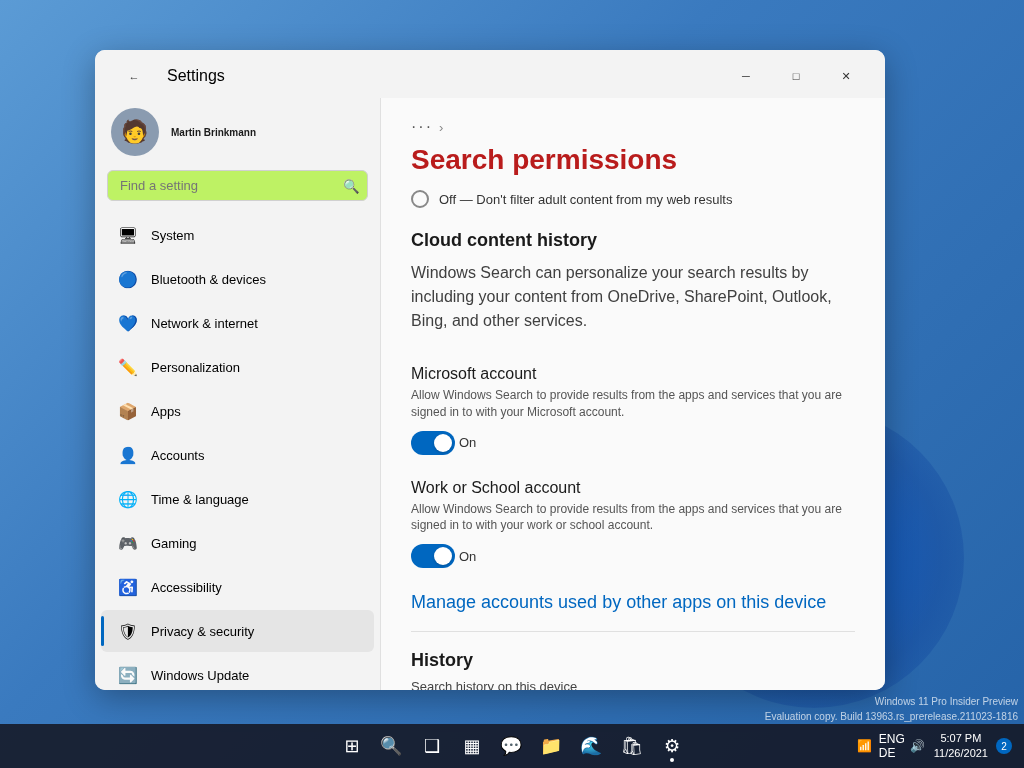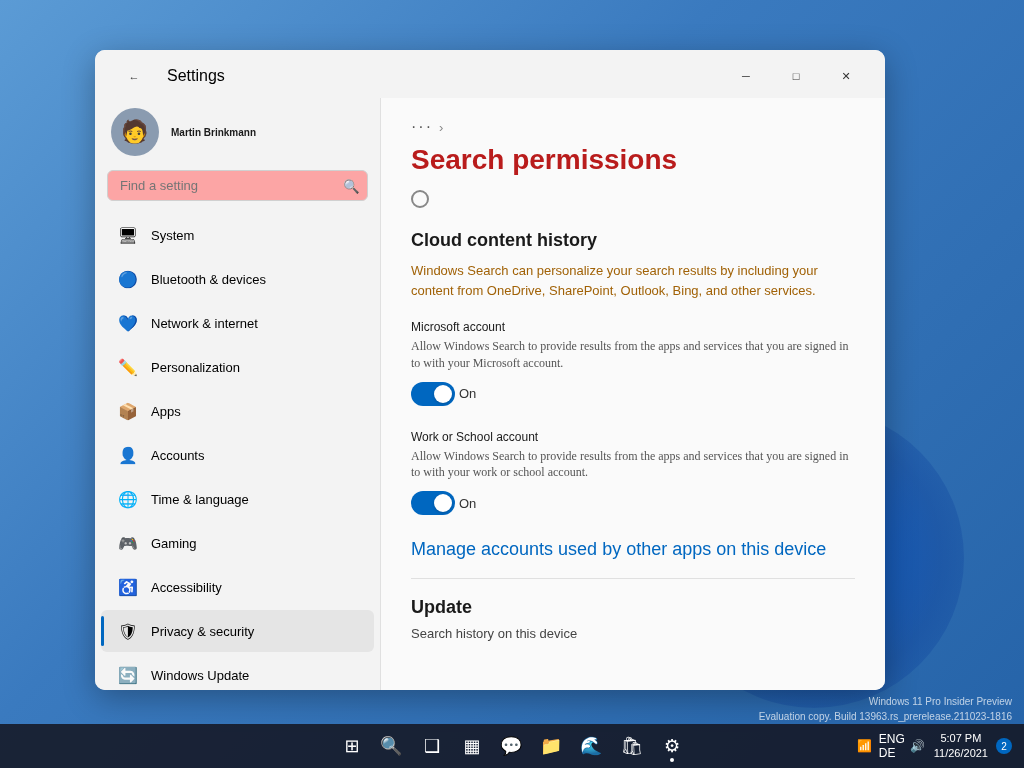--- a/index.html
+++ b/index.html
@@ -121,21 +121,21 @@
 
     .search-box {
       margin: 0 12px 12px 12px;
       position: relative;
     }
     .search-input {
       width: 100%;
       padding: 7px 35px 7px 12px;
       border: 1px solid #d0d0d0;
       border-radius: 6px;
-      background: #fca5a5;
+      background: #bef264;
       font-size: 13px;
       color: #555;
       outline: none;
     }
     .search-icon-btn {
       position: absolute;
       right: 8px;
       top: 50%;
       transform: translateY(-50%);
       background: transparent;
@@ -227,41 +227,40 @@
     }
 
     .section-title {
       font-size: 18px;
       font-weight: 600;
       color: #1a1a1a;
       margin-bottom: 10px;
     }
 
     .section-desc {
-      font-size: 13px;
-      color: #a16207;
-      margin-bottom: 20px;
+      font-size: 16px;
+      color: #404040;
+      margin-bottom: 32px;
       line-height: 1.5;
     }
 
     .setting-block {
       margin-bottom: 24px;
     }
     .setting-name {
-      font-size: 12px;
+      font-size: 16px;
       font-weight: 500;
       color: #1a1a1a;
       margin-bottom: 4px;
     }
     .setting-desc {
       font-size: 12px;
       color: #555;
       margin-bottom: 10px;
       line-height: 1.4;
-      font-family: Liberation Serif, serif;
     }
 
     
     .toggle-row {
       display: flex;
       align-items: center;
       gap: 4px;
     }
     .toggle {
       width: 44px;
@@ -384,21 +383,21 @@
       width: 16px;
       height: 16px;
       border-radius: 50%;
       display: flex;
       align-items: center;
       justify-content: center;
     }
     .eval-text {
       position: absolute;
       bottom: 44px;
-      right: 12px;
+      right: 6px;
       color: rgba(255,255,255,0.7);
       font-size: 10px;
       text-align: right;
       line-height: 1.5;
     }
 
     
     .sidebar::-webkit-scrollbar { width: 4px; }
     .sidebar::-webkit-scrollbar-thumb { background: #ccc; border-radius: 2px; }
   </style>
@@ -497,20 +496,21 @@
     <div class="right-panel">
 
       <div class="breadcrumb">
         <span class="breadcrumb-dots">···</span>
         <span class="breadcrumb-sep">›</span>
       </div>
       <h1 class="page-title">Search permissions</h1>
 
       <div class="filter-row">
         <span class="radio-off"></span>
+        <span class="filter-label">Off — Don't filter adult content from my web results</span>
       </div>
 
       <h2 class="section-title">Cloud content history</h2>
       <p class="section-desc">Windows Search can personalize your search results by including your content from OneDrive, SharePoint, Outlook, Bing, and other services.</p>
 
       <div class="setting-block">
         <div class="setting-name">Microsoft account</div>
         <div class="setting-desc">Allow Windows Search to provide results from the apps and services that you are signed in to with your Microsoft account.</div>
         <div class="toggle-row">
           <div class="toggle">
@@ -528,21 +528,21 @@
             <div class="toggle-knob"></div>
           </div>
           <span class="toggle-label">On</span>
         </div>
       </div>
 
       <a class="link-text">Manage accounts used by other apps on this device</a>
 
       <div class="divider"></div>
 
-      <h2 class="history-title">Update</h2>
+      <h2 class="history-title">History</h2>
       <p class="history-desc">Search history on this device</p>
     </div>
   </div>
 </div>
 
 <div class="eval-text">
   <div>Windows 11 Pro Insider Preview</div>
   <div>Evaluation copy. Build 13963.rs_prerelease.211023-1816</div>
 </div>
 

